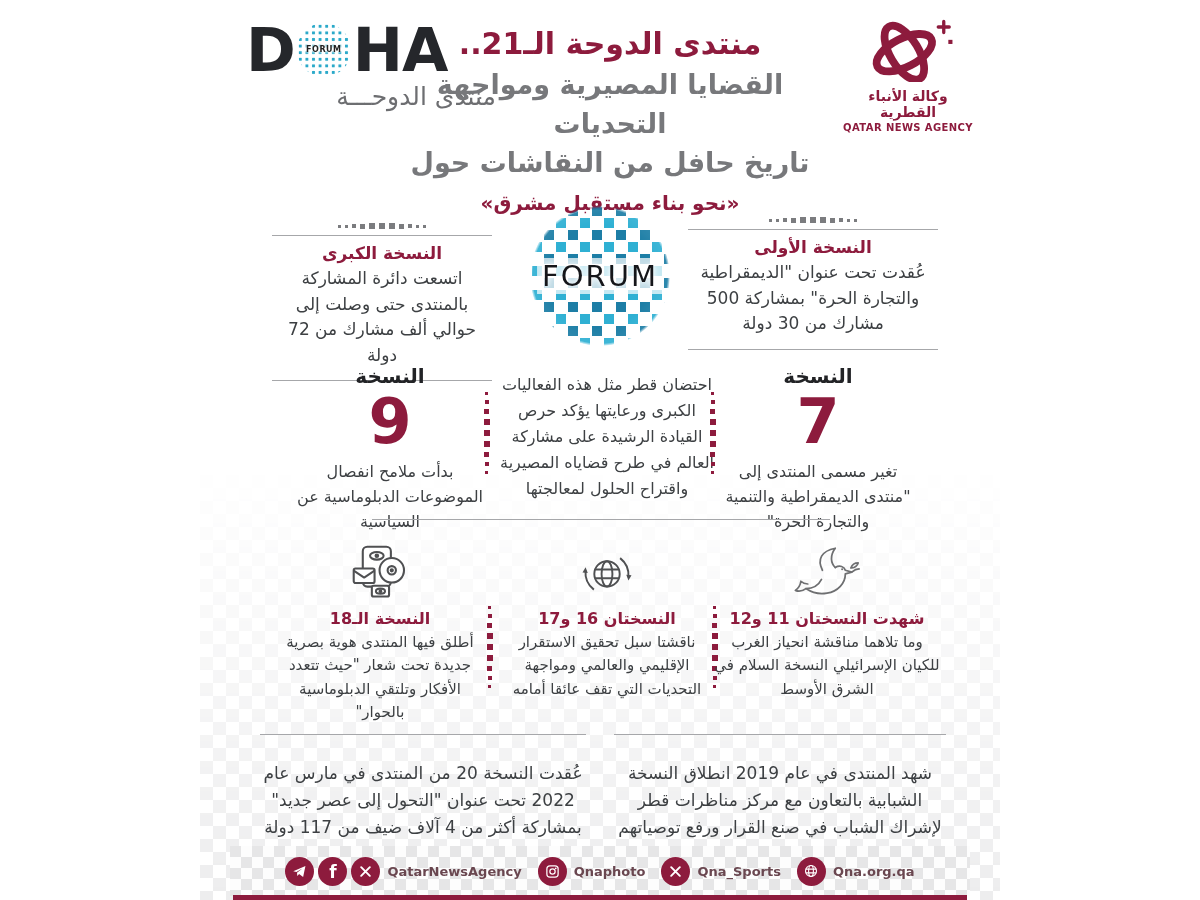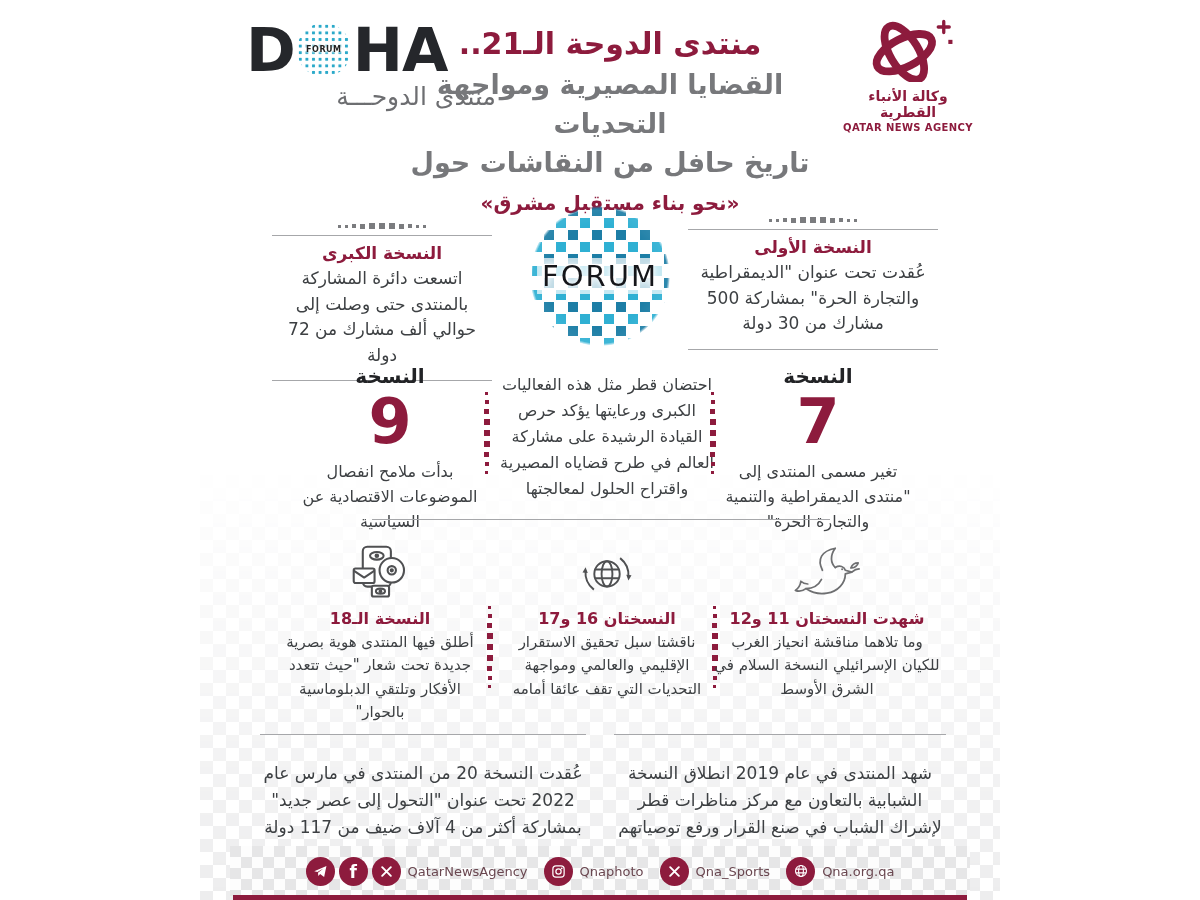--- a/index.html
+++ b/index.html
@@ -87,21 +87,21 @@
   #note-youth{left:614px;top:734px;width:332px;}
   
   .footer-band{position:absolute;left:230px;top:846px;width:740px;height:50px;background:#e6e6e7;
     background-image:conic-gradient(rgba(255,255,255,.92) 0 25%,transparent 0 50%,rgba(255,255,255,.92) 0 75%,transparent 0);
     background-size:22px 22px;display:flex;align-items:center;justify-content:center;}
   .social-row{display:flex;align-items:center;gap:16px;}
   .sgroup{display:flex;align-items:center;gap:7px;}
   .sc{width:29px;height:29px;border-radius:50%;background:#8d1b3d;display:flex;align-items:center;justify-content:center;flex:0 0 auto;}
   .sc-cluster{display:flex;align-items:center;gap:4px;}
   .fb-glyph{color:#fff;font-weight:bold;font-size:17px;line-height:1;transform:translateY(1px);}
-  .slabel{font-size:13px;color:#6a4750;font-weight:normal;}
+  .slabel{font-size:13px;color:#6a4750;font-weight:bold;}
   .bottom-strip{position:absolute;left:233px;top:895px;width:734px;height:5px;background:#8d1b3d;}
 </style>
 </head>
 <body>
 
 <div class="canvas">
 
   <div class="bg-pattern"></div>
 
   <div class="doha-logo">
@@ -176,21 +176,21 @@
       </div>
     <div class="line"></div>
     <div class="ctitle" dir="rtl">النسخة الأولى</div>
     <div class="cbody" dir="rtl">عُقدت تحت عنوان "الديمقراطية والتجارة الحرة" بمشاركة 500  مشارك من 30 دولة</div>
     <div class="line"></div>
   </div>
 
   <div class="ed" id="ed-9">
     <div class="elabel" dir="rtl">النسخة</div>
     <div class="enum">9</div>
-    <div class="ebody" dir="rtl">بدأت ملامح انفصال الموضوعات الاقتصادية عن السياسية</div>
+    <div class="ebody" dir="rtl">بدأت ملامح انفصال الموضوعات الدبلوماسية عن السياسية</div>
   </div>
 
   <div class="vdots" style="left:483px;top:392px;">
       <i style="height: 3px; width: 3px;"></i>
       <i style="height: 4px; width: 4px;"></i>
       <i style="height: 5px; width: 5px;"></i>
       <i style="height: 6px; width: 6px;"></i>
       <i style="height: 6px; width: 6px;"></i>
       <i style="height: 6px; width: 6px;"></i>
       <i style="height: 5px; width: 5px;"></i>

